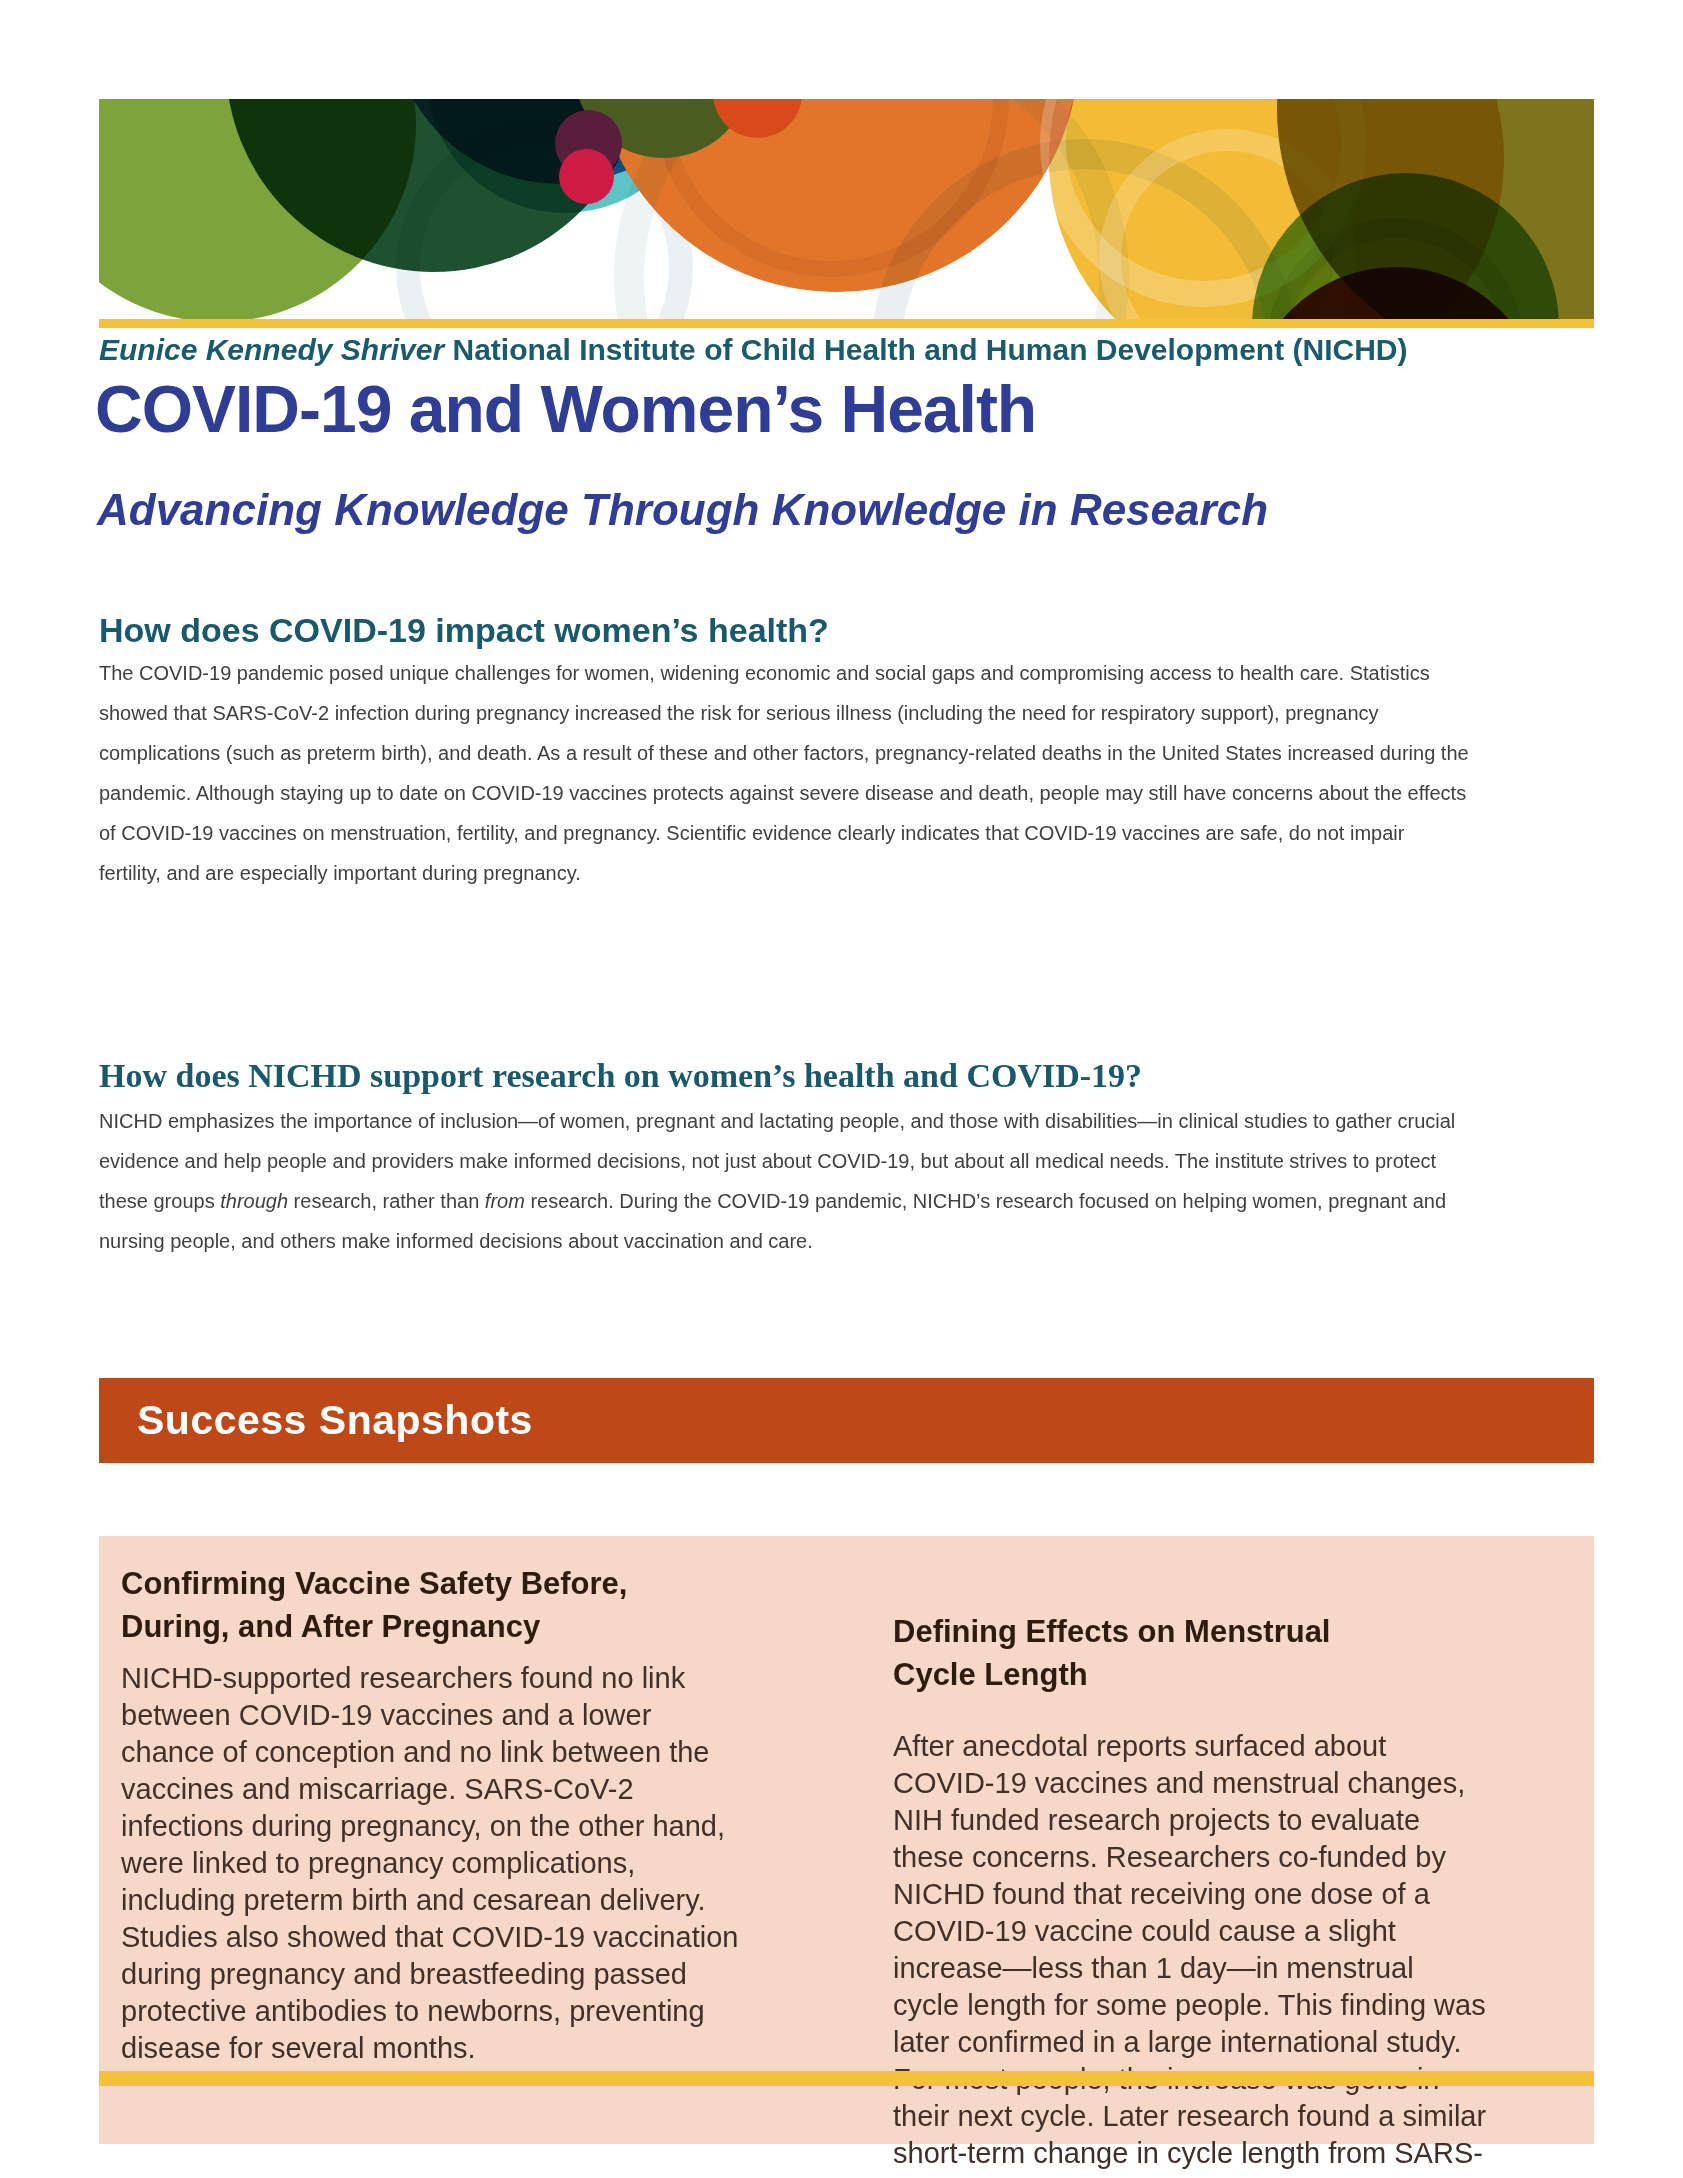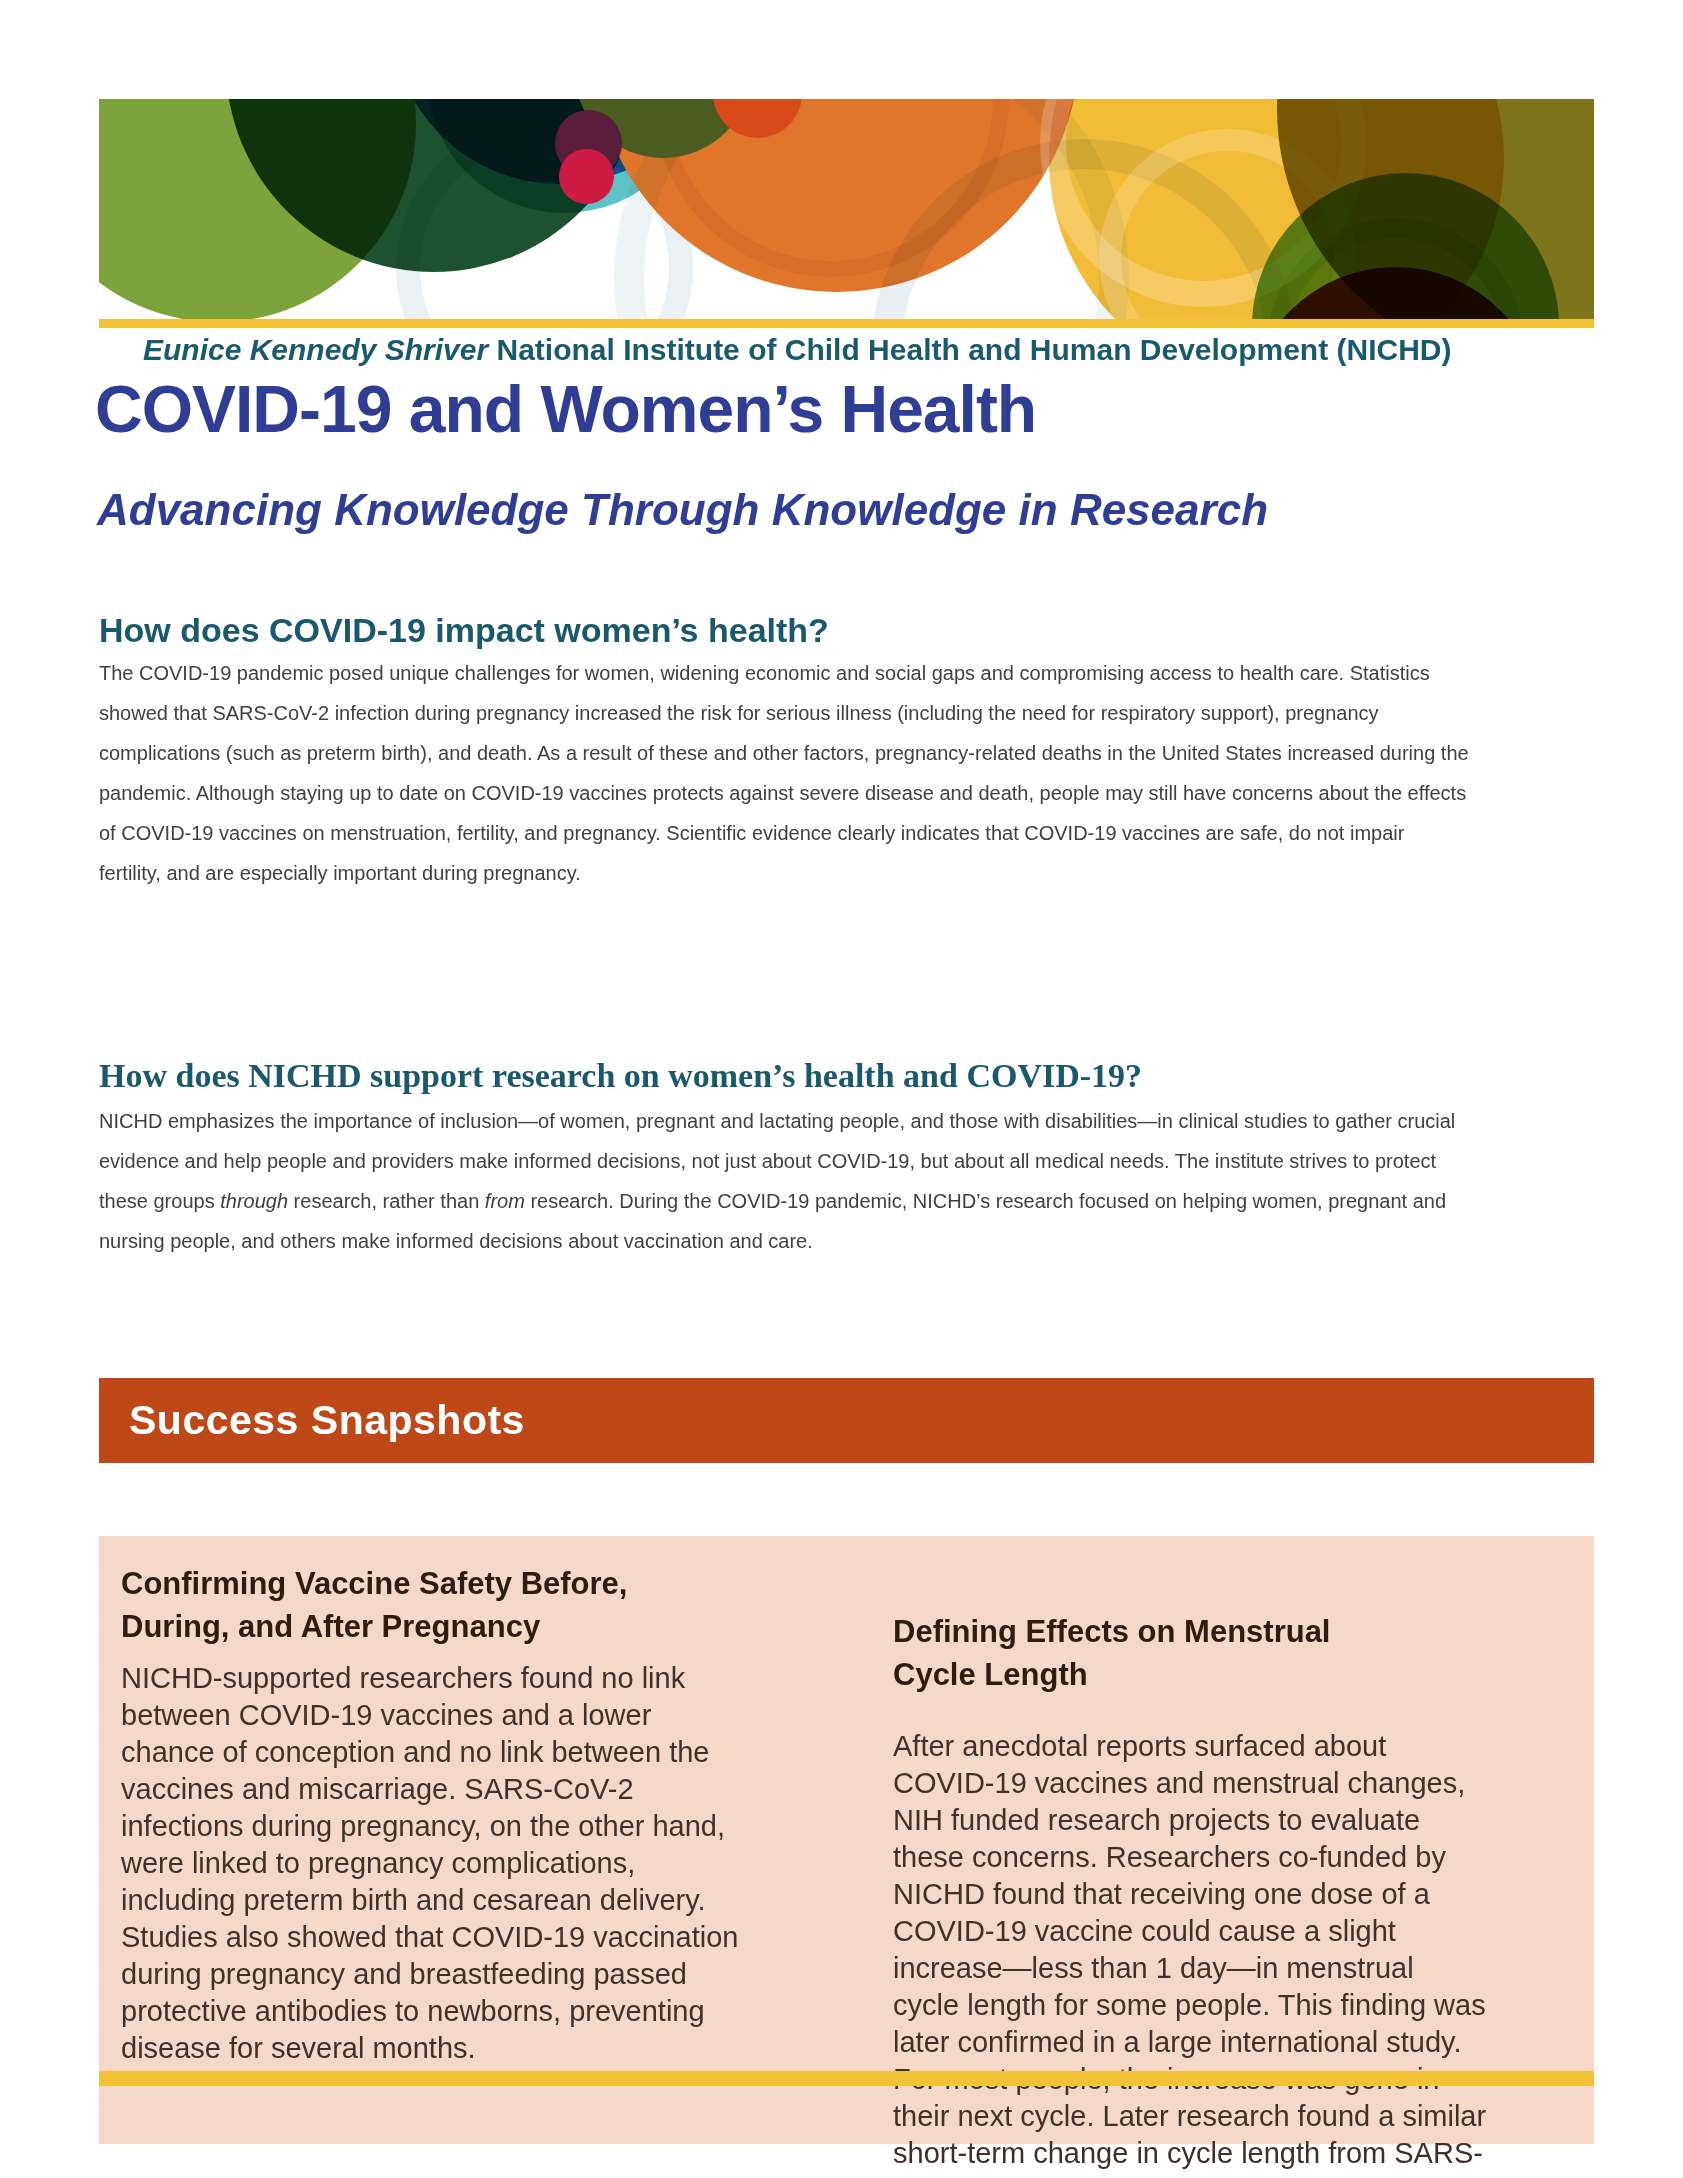--- a/index.html
+++ b/index.html
@@ -39,21 +39,21 @@
   .c-medgreen    { left:1153px; top:74px;   width:307px; height:307px; background:#61a23f; }
   .c-darkred     { left:1148px; top:168px;  width:297px; height:297px; background:#7c1d12; }
 
   
   .gold-rule-top    { position:absolute; left:99px; top:319px;  width:1495px; height:9px;  background:#f4c236; }
   .gold-rule-bottom { position:absolute; left:99px; top:2071px; width:1495px; height:15px; background:#f4c236; }
 
   
   .institute {
     position:absolute; left:99px; top:331px; width:1485px;
-    font-size:30px; line-height:38px; font-weight:700; color:#1a5a6d;margin-left:44px;
+    font-size:30px; line-height:38px; font-weight:700; color:#1a5a6d;
   }
   .institute .it { font-style:italic; }
   .doc-title {
     position:absolute; left:95px; top:374px; width:1485px;
     font-size:66px; line-height:71px; font-weight:700; color:#2f3d95; letter-spacing:-1px;
   }
   .doc-subtitle {
     position:absolute; left:97px; top:485px; width:1485px;
     font-size:44px; line-height:50px; font-weight:700; font-style:italic; color:#2f3d95;
   }
@@ -72,21 +72,21 @@
   .p1-pos { top:653px; }
   .p2-pos { top:1101px; }
   .para .it { font-style:italic; }
 
   
   .snap-bar {
     position:absolute; left:99px; top:1378px; width:1495px; height:85px;
     background:#be4817; display:flex; align-items:center;
   }
   .snap-bar-title {
-    padding-left:30px; color:#ffffff; font-size:41px; font-weight:700; letter-spacing:0.5px;
+    padding-left:38px; color:#ffffff; font-size:41px; font-weight:700; letter-spacing:0.5px;
   }
   .snap-box {
     position:absolute; left:99px; top:1536px; width:1495px; height:608px;
     background:#f5d8c7;
   }
   .card { position:absolute; top:26px; }
   .card-left  { left:22px;  width:634px; }
   .card-right { left:794px; width:594px;margin-top:48px; }
   .card-h {
     font-size:31px; line-height:43px; font-weight:700; color:#2f1c10;

